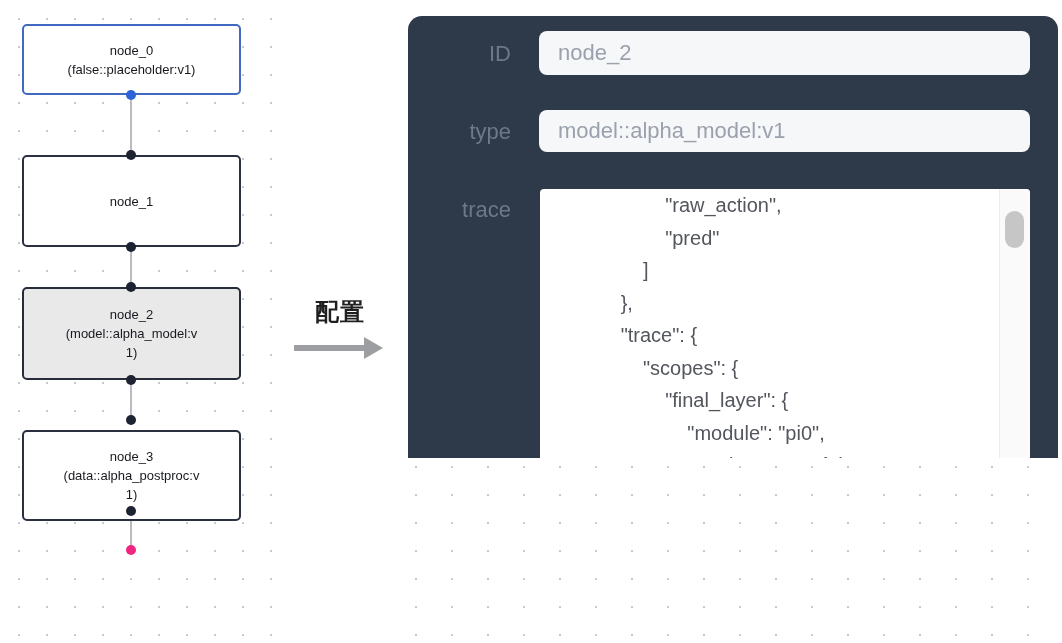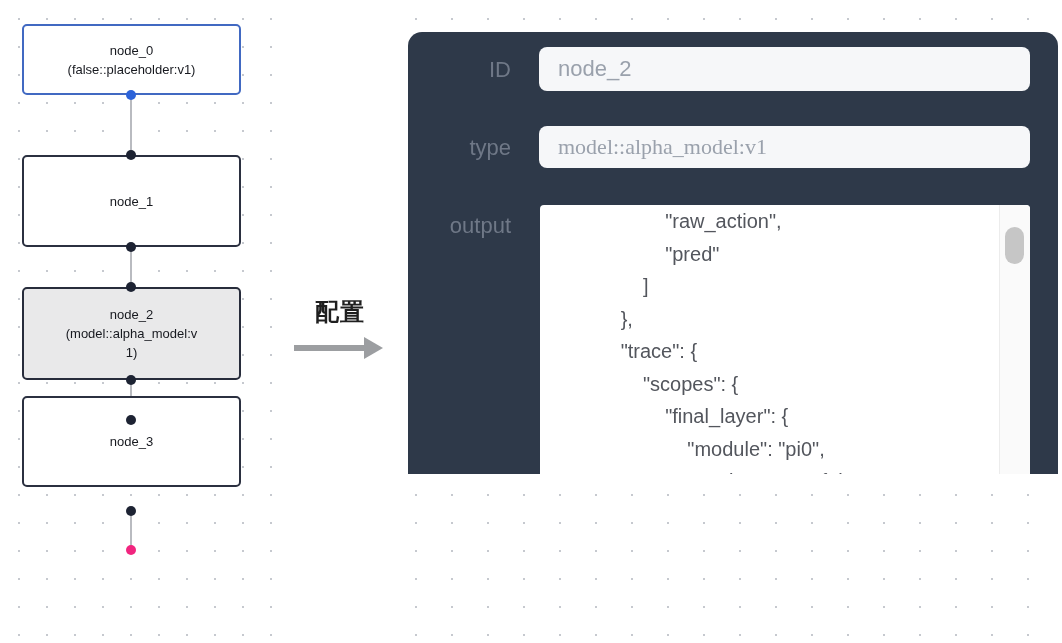--- a/index.html
+++ b/index.html
@@ -32,21 +32,21 @@
     display: flex; flex-direction: column; align-items: center; justify-content: center;
     text-align: center;
     font-size: 13px; line-height: 19px; color: #17191f;
     padding: 4px 37px;
     word-break: break-all;
   }
   .node .node-title { white-space: nowrap; }
   .node-0 { top: 24px;  height: 71px; border-color: #4169c2; }
   .node-1 { top: 155px; height: 92px; gap: 20px; }
   .node-2 { top: 287px; height: 93px; background: #e9e9ea; border-width: 2.5px; border-color: #272c3b; }
-  .node-3 { top: 396px; height: 91px; }
+  .node-3 { top: 430px; height: 91px; }
   .node-4 { top: 550px; height: 71px; border-color: #ea2f79; }
   .edge-line {
     position: absolute; left: 130px; width: 2px; background: #b9bbc0;
   }
   .port {
     position: absolute; left: 126px; width: 10px; height: 10px; border-radius: 50%;
     background: #1d2333;
   }
   .port.blue { background: #2c63d9; }
   .port.pink { background: #f1257f; }
@@ -61,21 +61,21 @@
   .transfer-arrow { margin-top: 9px; display: flex; align-items: center; width: 92px; }
   .transfer-arrow .stem { width: 70px; height: 6px; background: #9c9ea1; }
   .transfer-arrow .head {
     width: 0; height: 0;
     border-left: 19px solid #9c9ea1;
     border-top: 11px solid transparent;
     border-bottom: 11px solid transparent;
   }
   
   .panel {
-    position: absolute; left: 408px; top: 32px; width: 650px; height: 442px;
+    position: absolute; left: 408px; top: 16px; width: 650px; height: 442px;
     background: #2e3949;
     border-radius: 14px 14px 0 0;
     overflow: hidden;
   }
   .field-label {
     position: absolute; left: 18px; width: 85px;
     text-align: right;
     font-size: 22px; color: #6f7887;
   }
   .label-id { top: 25px; }
@@ -84,21 +84,21 @@
   .text-input {
     position: absolute; left: 131px; width: 491px;
     background: #f6f7f9;
     border: none; border-radius: 8px;
     font-family: "Liberation Sans", sans-serif;
     font-size: 22px; color: #9aa1ac;
     padding: 0 19px;
     outline: none;
   }
   .input-id { top: 15px; height: 44px; }
-  .input-type { top: 94px; height: 42px; font-family: Liberation Serif, serif; }
+  .input-type { top: 94px; height: 42px; }
   .config-box {
     position: absolute; left: 132px; top: 173px; width: 490px; height: 356px;
     background: #ffffff; border-radius: 4px;
     overflow: hidden;
   }
   .config-text {
     position: absolute; left: 0; top: 0; right: 31px; bottom: 0;
     padding: 0 0 0 14px;
     font-family: "Liberation Sans", sans-serif;
     font-size: 20px; line-height: 32.5px; color: #53565d;
@@ -148,20 +148,21 @@
   </div>
   <div class="node node-1">
     <div class="node-title">node_1</div>
   </div>
   <div class="node node-2">
     <div class="node-title">node_2</div>
     <div class="node-subtitle">(model::alpha_model:v1)</div>
   </div>
   <div class="node node-3">
     <div class="node-title">node_3</div>
+    <div class="node-subtitle">(data::alpha_postproc:v1)</div>
   </div>
 
   <div class="port blue" style="top:90px;"></div>
   <div class="port" style="top:150px;"></div>
   <div class="port" style="top:242px;"></div>
   <div class="port" style="top:282px;"></div>
   <div class="port" style="top:375px;"></div>
   <div class="port" style="top:415px;"></div>
   <div class="port" style="top:506px;"></div>
   <div class="port pink" style="top:545px;"></div>
@@ -178,21 +179,21 @@
 <div class="canvas-right"></div>
 
 <div class="panel">
 
   <div class="field-label label-id">ID</div>
   <input class="text-input input-id" type="text" value="node_2" style="">
 
   <div class="field-label label-type">type</div>
   <input class="text-input input-type" type="text" value="model::alpha_model:v1" style="">
 
-  <div class="field-label label-config">output</div>
+  <div class="field-label label-config">trace</div>
   <div class="config-box">
     <div class="config-text">                    "raw_action",
                     "pred"
                 ]
             },
             "trace": {
                 "scopes": {
                     "final_layer": {
                         "module": "pi0",
                         "mark_scope": false

